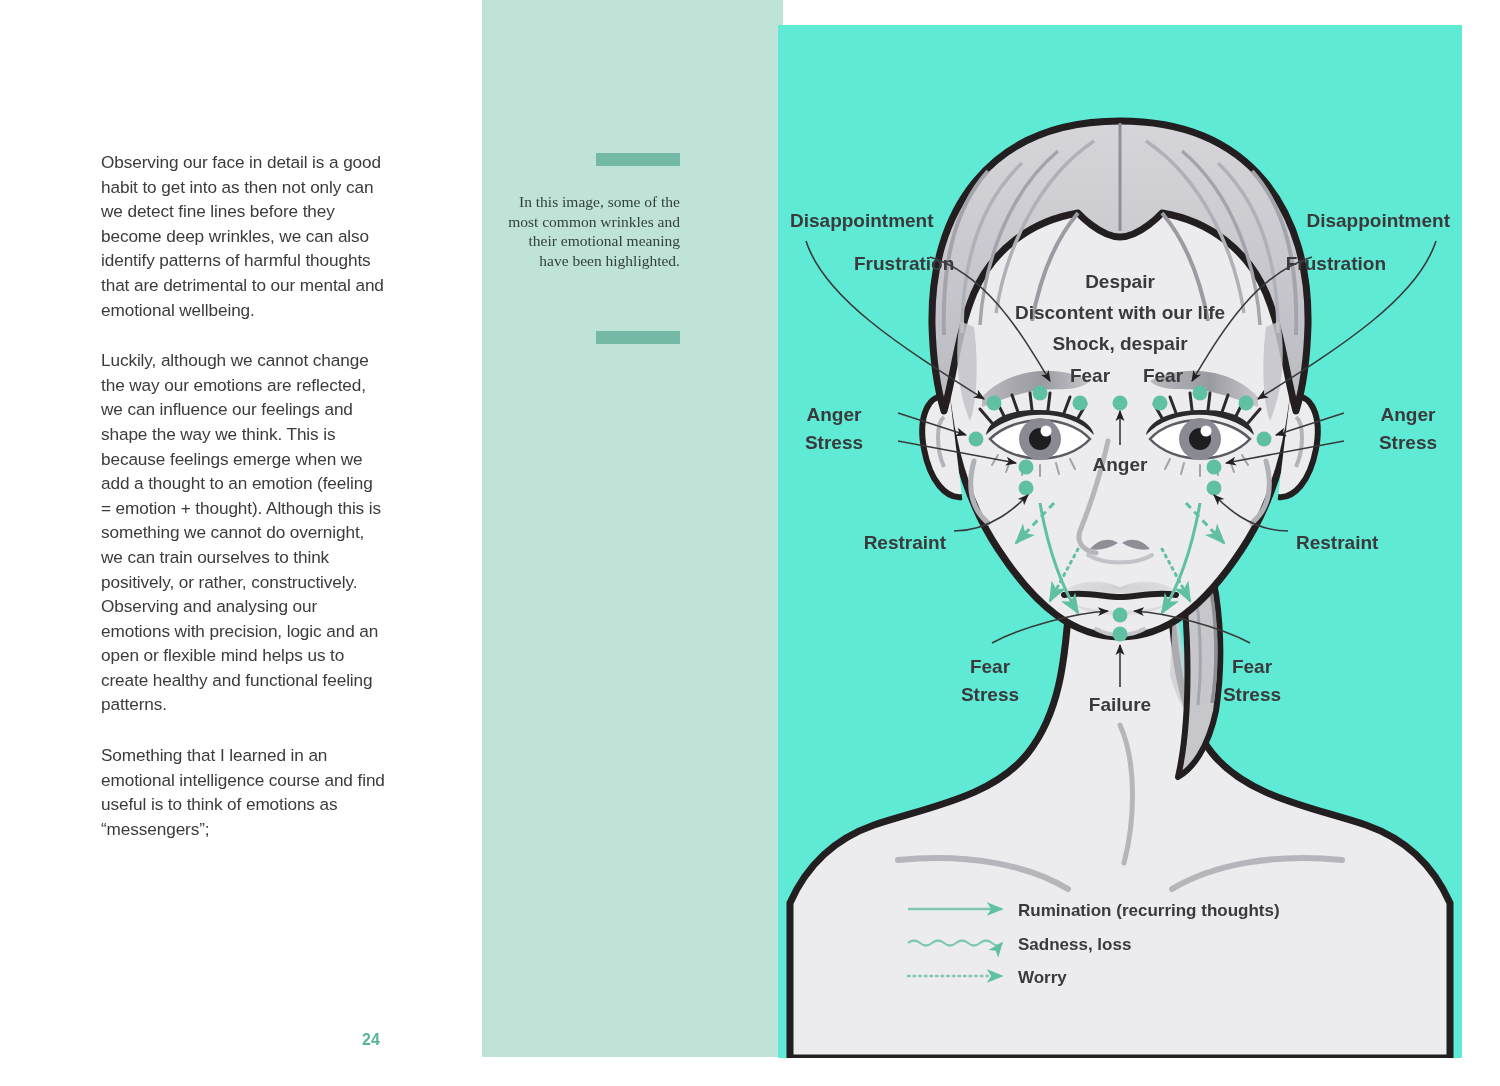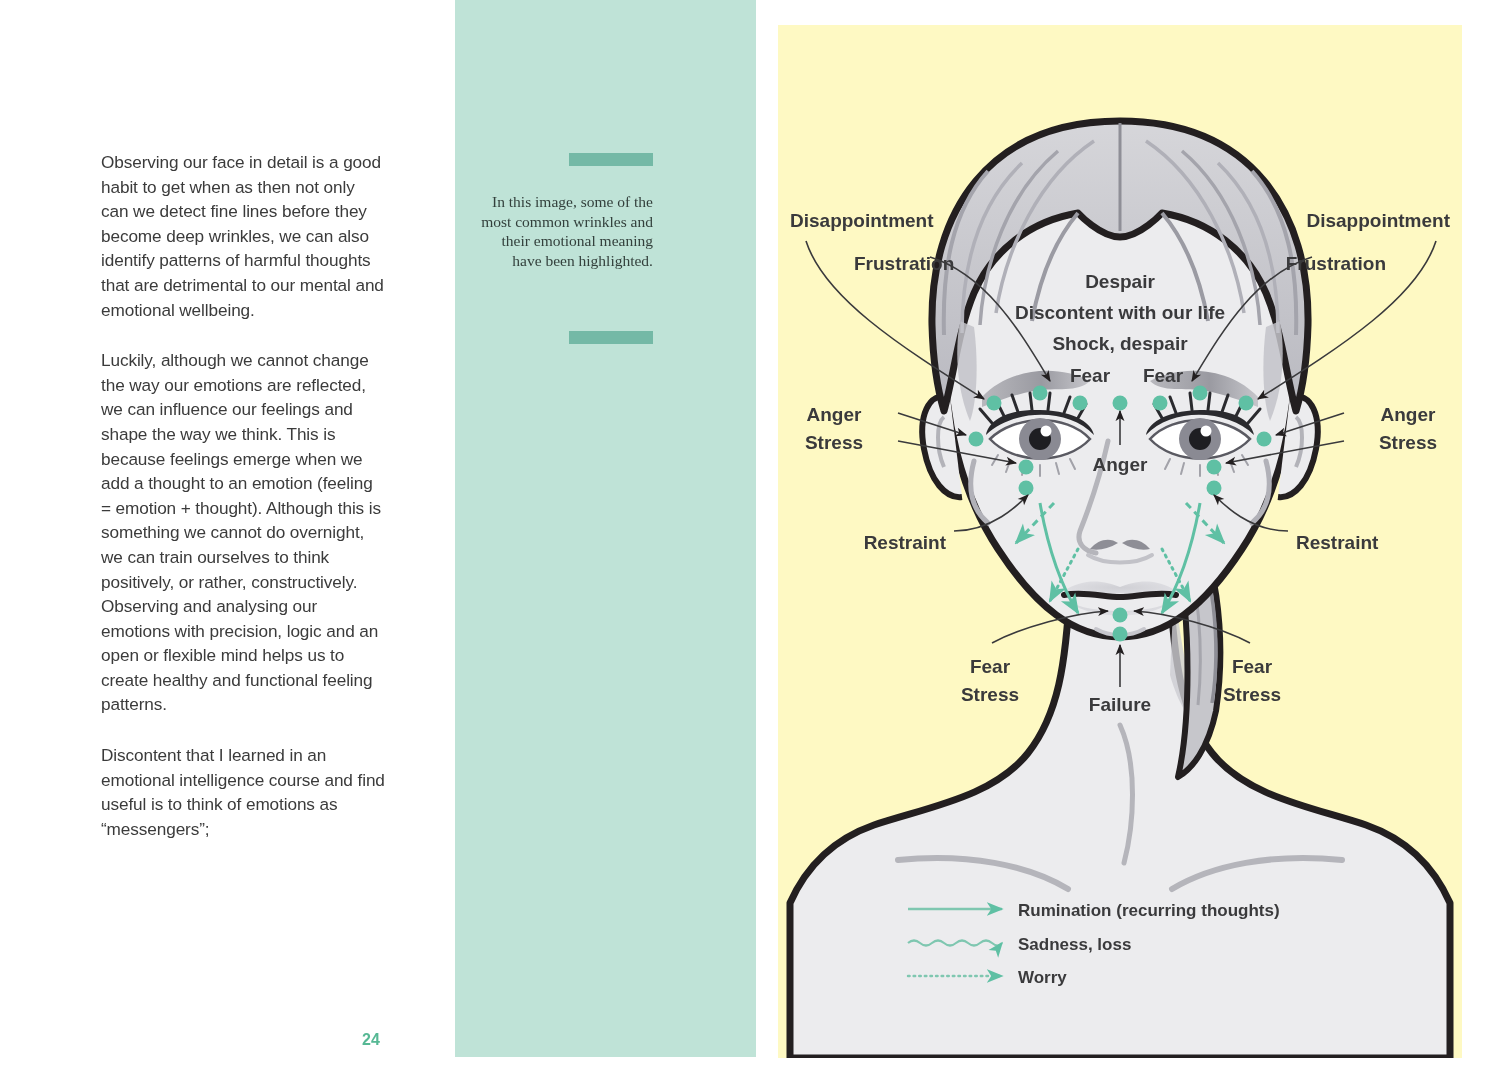--- a/index.html
+++ b/index.html
@@ -37,21 +37,21 @@
     font-family: "Liberation Sans", sans-serif;
     font-weight: bold;
     font-size: 16px;
     color: #56b894;
     margin-top: 16px;
   }
 
   
   #green-band {
     position: absolute;
-    left: 455px;
+    left: 482px;
     top: 0px;
     width: 301px;
     height: 1057px;
     background: #bfe3d7;
   }
   .accent-bar {
     position: absolute;
     width: 84px;
     height: 13px;
     background: #74b9a6;
@@ -70,21 +70,21 @@
     color: #33403c;
   }
 
   
   #figure-panel {
     position: absolute;
     left: 778px;
     top: 25px;
     width: 684px;
     height: 1033px;
-    background: #fef9c3;
+    background: #5eead4;
     overflow: hidden;
   }
   #figure-svg {
     position: absolute;
     left: 0; top: 0;
     width: 684px;
     height: 1033px;
     display: block;
   }
   .fig-label {
@@ -96,23 +96,23 @@
     font-family: "Liberation Sans", sans-serif;
     font-weight: bold;
     font-size: 17px;
     fill: #3a3a3c;
   }
 </style>
 </head>
 <body>
 
 <div id="text-column">
-  <p>Observing our face in detail is a good habit to get when as then not only can we detect fine lines before they become deep wrinkles, we can also identify patterns of harmful thoughts that are detrimental to our mental and emotional wellbeing.</p>
+  <p>Observing our face in detail is a good habit to get into as then not only can we detect fine lines before they become deep wrinkles, we can also identify patterns of harmful thoughts that are detrimental to our mental and emotional wellbeing.</p>
   <p>Luckily, although we cannot change the way our emotions are reflected, we can influence our feelings and shape the way we think. This is because feelings emerge when we add a thought to an emotion (feeling = emotion + thought). Although this is something we cannot do overnight, we can train ourselves to think positively, or rather, constructively. Observing and analysing our emotions with precision, logic and an open or flexible mind helps us to create healthy and functional feeling patterns.</p>
-  <p>Discontent that I learned in an emotional intelligence course and find useful is to think of emotions as “messengers”;</p>
+  <p>Something that I learned in an emotional intelligence course and find useful is to think of emotions as “messengers”;</p>
 </div>
 <div id="page-number">24</div>
 
 <div id="green-band">
   <div class="accent-bar" id="accent-bar-top"></div>
   <div id="caption">In this image, some of the most common wrinkles and their emotional meaning have been highlighted.</div>
   <div class="accent-bar" id="accent-bar-bottom"></div>
 </div>
 
 <div id="figure-panel">

